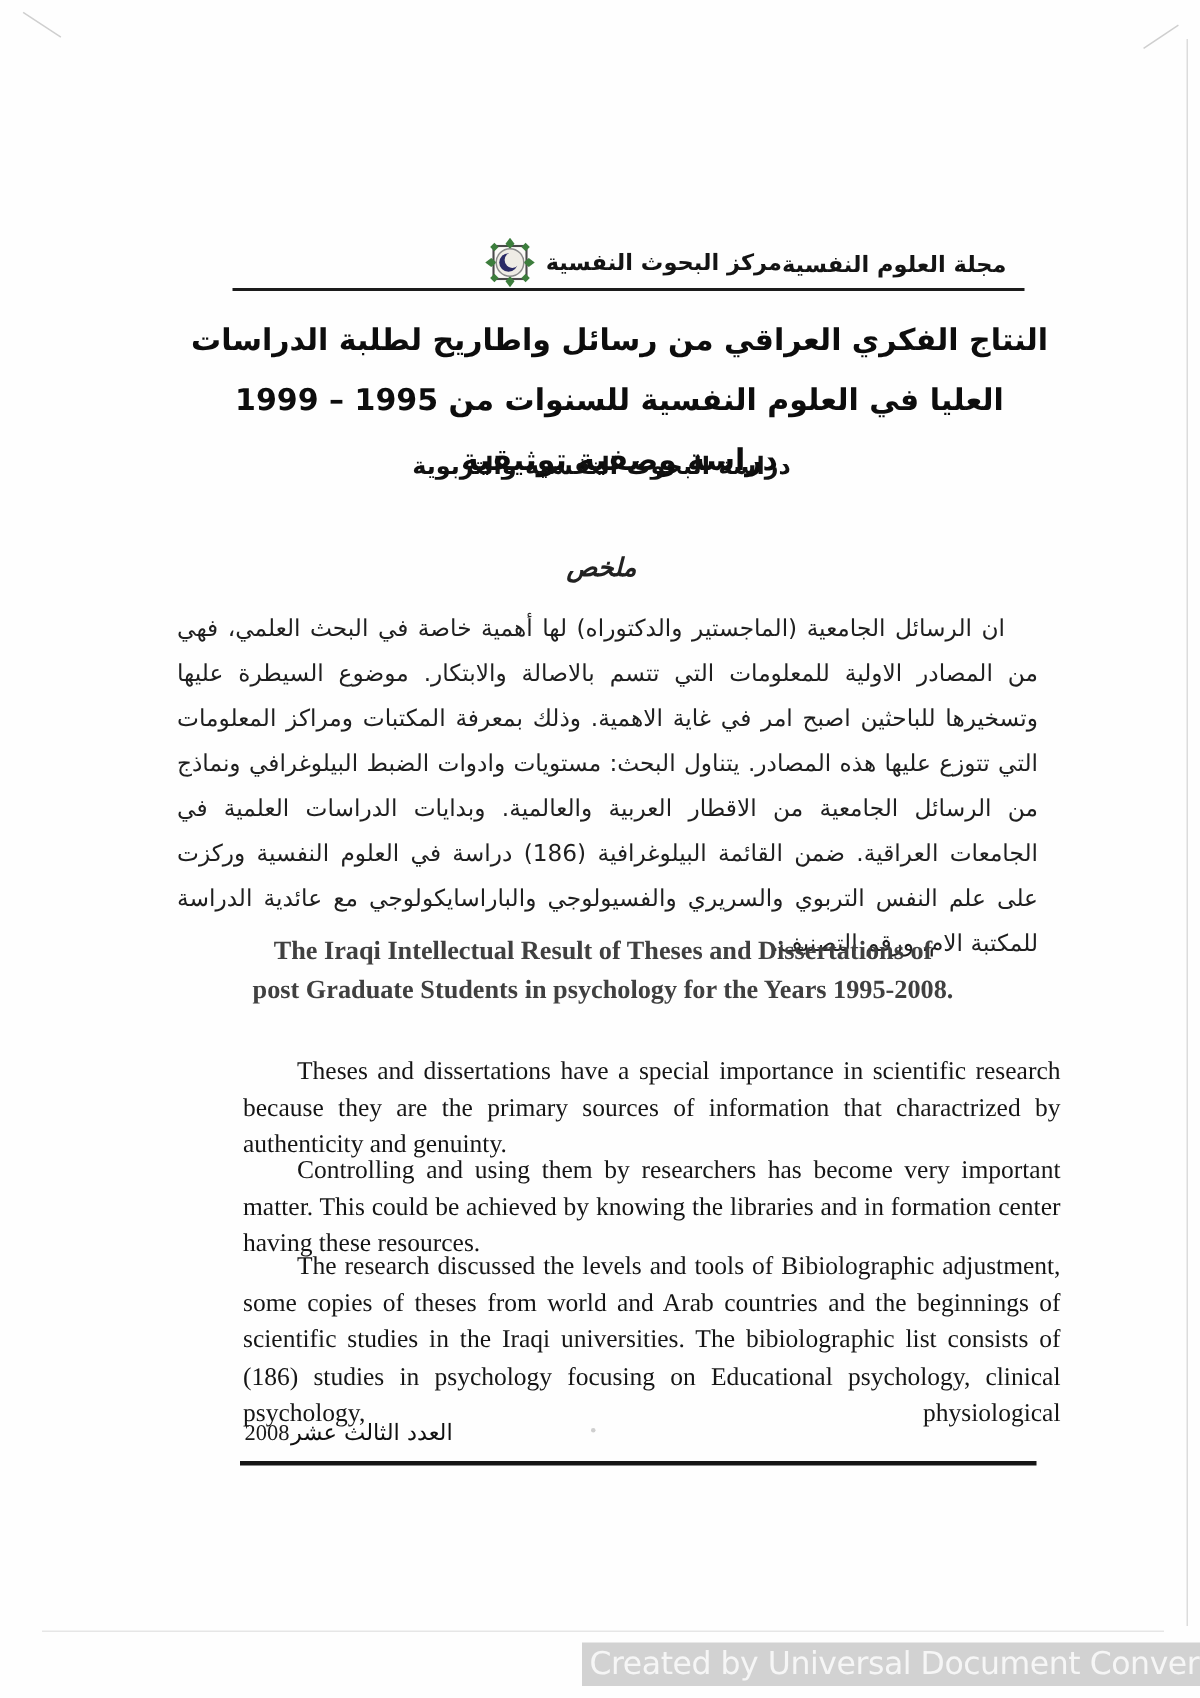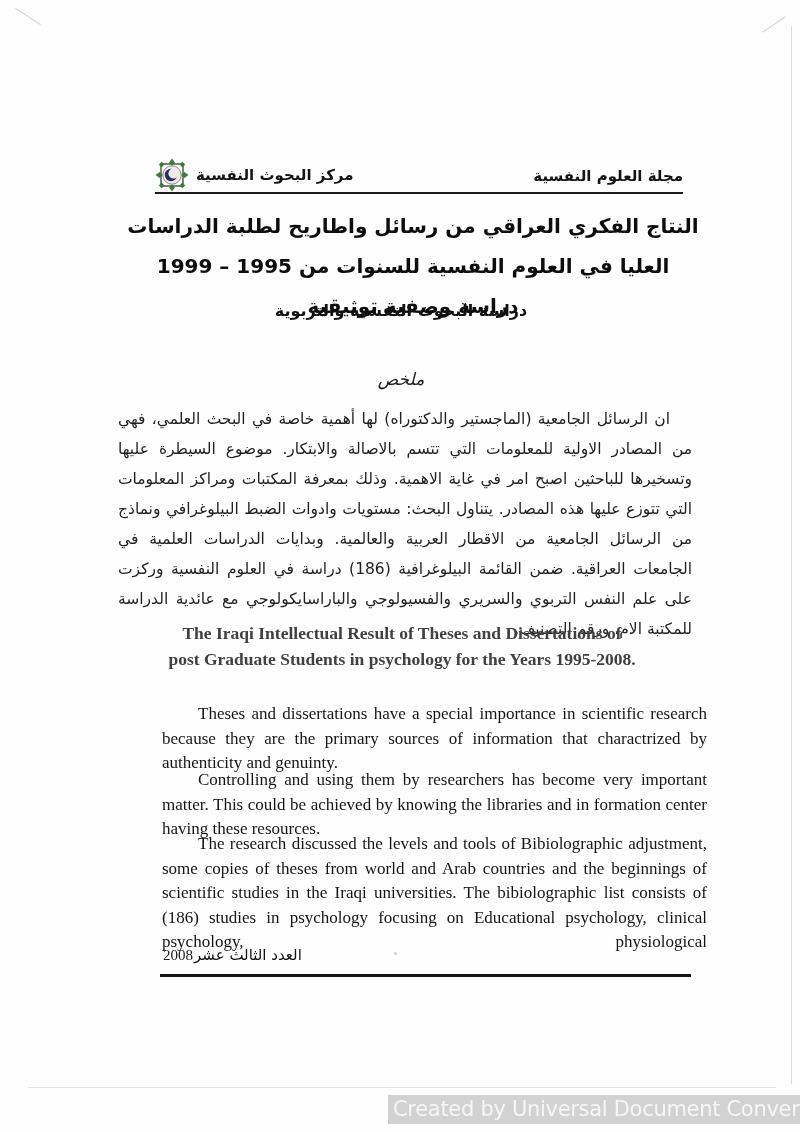--- a/index.html
+++ b/index.html
@@ -11,22 +11,22 @@
   
   .scan-mark{position:absolute;background:#cfcfcf;height:1px;}
   .scan-mark.tl{left:13px;top:16px;width:30px;transform:rotate(33deg);}
   .scan-mark.tr{right:12px;top:24px;width:28px;transform:rotate(-34deg);}
   .scan-edge-right{position:absolute;top:26px;right:8px;width:1px;height:1058px;background:#dcdcdc;}
   .scan-edge-bottom{position:absolute;left:28px;top:1087px;width:748px;height:1px;background:#e6e6e6;}
   .scan-speck{position:absolute;left:394px;top:952px;width:3px;height:3px;border-radius:50%;background:#a8a8a8;opacity:.55;}
 
   
   .journal-header{
-    position:absolute;top:158px;left:155px;width:528px;height:34px;
-    display:flex;justify-content:space-between;align-items:center;gap:24px;
+    position:absolute;top:158px;left:143px;width:528px;height:34px;
+    display:flex;justify-content:flex-end;align-items:center;
   }
   .header-left{display:flex;align-items:center;gap:7px;}
   .logo{width:34px;height:34px;display:inline-block;}
   .org-name,.journal-name{
     font-weight:700;font-size:15px;direction:rtl;white-space:nowrap;color:#141414;
   }
   .header-rule{position:absolute;top:192px;left:155px;width:528px;height:2px;background:#1c1c1c;}
 
   
   .title-ar{
@@ -38,21 +38,21 @@
   
   .authors{
     position:absolute;top:297px;left:115px;width:572px;
     direction:rtl;text-align:center;font-weight:700;font-size:16px;line-height:27px;
     color:#111;
   }
 
   
   .abstract-heading{
     position:absolute;top:369px;left:115px;width:572px;text-align:center;
-    direction:rtl;font-weight:400;font-style:italic;font-size:17px;color:#222;
+    direction:rtl;font-weight:700;font-style:italic;font-size:17px;color:#222;
   }
   .abstract-body{
     position:absolute;top:404px;left:118px;width:574px;
     direction:rtl;text-align:justify;font-size:15.5px;line-height:30px;
     text-indent:22px;color:#1f1f1f;
   }
 
   
   .title-en{
     position:absolute;top:620px;left:128px;width:548px;text-align:center;

